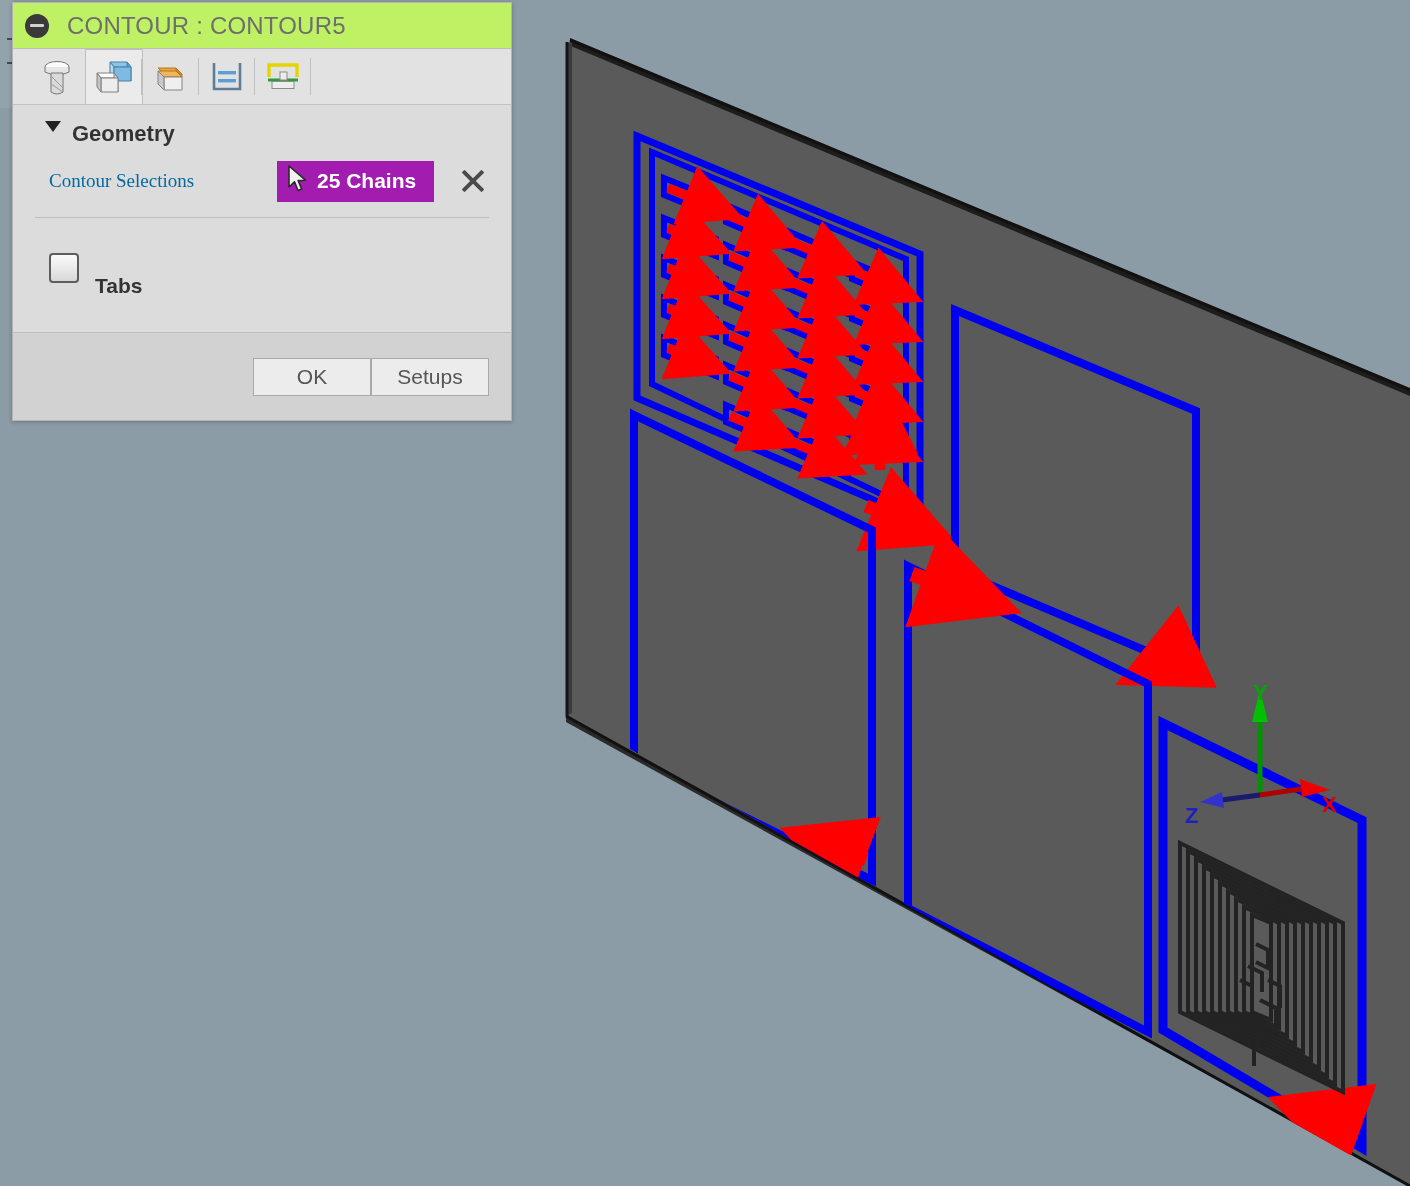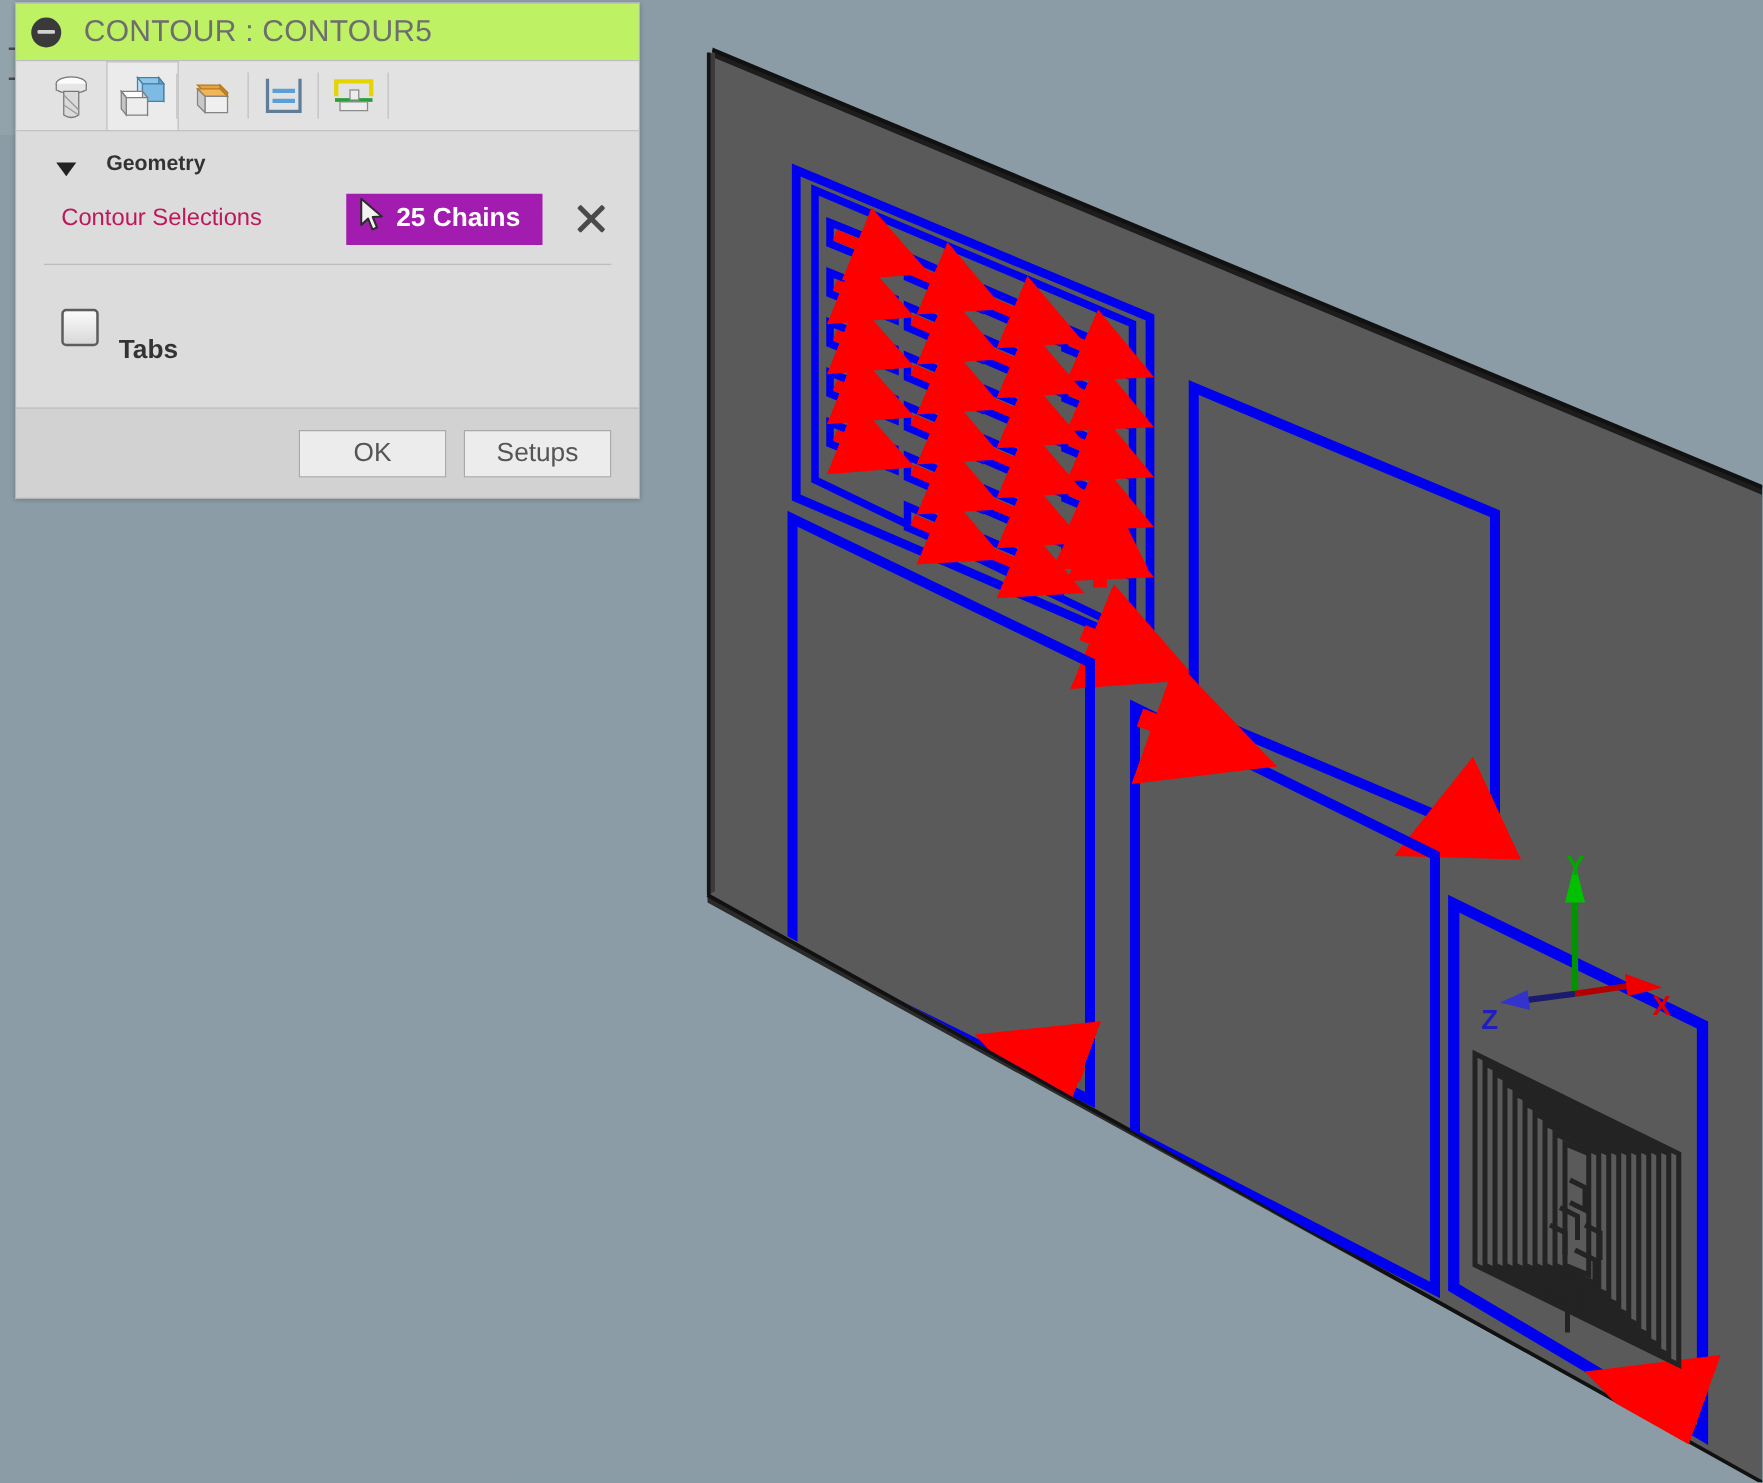--- a/index.html
+++ b/index.html
@@ -76,39 +76,39 @@
     border-top:1px solid #bfbfbf;
   }
   .tab svg{display:block;}
 
   
   .dlg-body{
     background:#dcdcdc;
     padding:0;
   }
   .section-head{
-    display:flex;align-items:flex-end;
+    display:flex;align-items:flex-start;
     padding:16px 0 10px 32px;
-    font-size:17px;font-weight:bold;color:#333;gap:13px;
+    font-size:22px;font-weight:bold;color:#333;
   }
   .tri{
     width:0;height:0;
     border-left:8px solid transparent;
     border-right:8px solid transparent;
     border-top:11px solid #222;
     margin-right:11px;
   }
   .row{
     display:flex;align-items:center;
     padding:2px 0 14px 36px;
     min-height:44px;
   }
   .row-label{
-    font-size:19px;color:#be185d;
-    width:228px;flex:0 0 auto;
+    font-size:19px;color:#0369a1;
+    width:228px;flex:0 0 auto;font-family:Liberation Serif, serif;
   }
   .chip{
     background:#a21caf;
     color:#fff;
     font-size:21px;font-weight:bold;
     height:41px;
     display:flex;align-items:center;
     padding:0 18px 0 10px;
     gap:8px;
     border:none;cursor:pointer;
@@ -138,23 +138,23 @@
     width:26px;height:26px;
     border:2px solid #5d5d5d;border-radius:4px;
     background:linear-gradient(#fbfbfb,#d8d8d8);
     margin-right:16px;flex:0 0 auto;cursor:pointer;
   }
   .check-label{font-size:21px;font-weight:bold;color:#333;margin-top:36px;}
 
   .dlg-footer{
     background:#d2d2d2;
     border-top:1px solid #bdbdbd;
-    height:72px;
+    height:88px;
     display:flex;align-items:center;justify-content:flex-end;
-    padding-right:22px;gap:14px;
+    padding-right:22px;
     box-sizing:border-box;
   }
   .btn{
     min-width:118px;height:38px;
     background:#ececec;
     border:1px solid #a9a9a9;
     font-size:21px;color:#555;
     font-family:"Liberation Sans", sans-serif;
     cursor:pointer;
     display:flex;align-items:center;justify-content:center;

